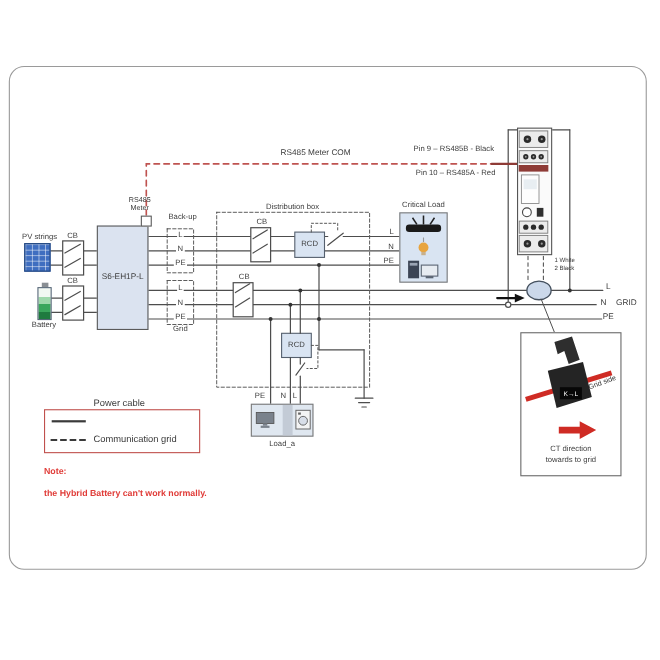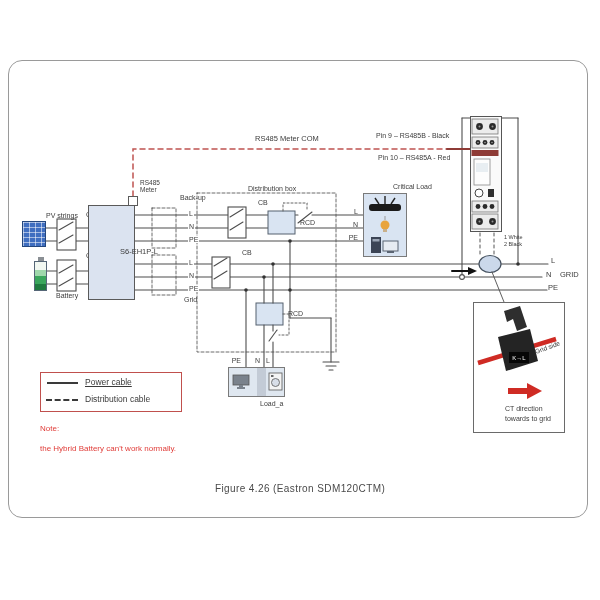--- a/index.html
+++ b/index.html
@@ -1,35 +1,35 @@
 <!DOCTYPE html>
 <html><head>
 <meta charset="utf-8">
 <style>
   html,body{margin:0;padding:0;}
   body{background:#fff;font-family:"Liberation Sans","DejaVu Sans",sans-serif;color:#3d3d3d;}
   #canvas{position:relative;width:600px;height:600px;background:#fff;overflow:hidden;}
   .abs{position:absolute;}
   .lbl{position:absolute;font-size:7px;line-height:8px;color:#3c3c3c;white-space:nowrap;}
-  .lbl.c{padding-left:32px;}
+  .lbl.c{text-align:center;}
   .lbl.r{text-align:right;}
   .tag{background:#fff;padding:0 1px;}
   .box{position:absolute;box-sizing:border-box;}
   #page-border{left:8px;top:60px;width:580px;height:458px;border:1.5px solid #9a9a9a;border-radius:14px;}
   #inverter{left:88px;top:205px;width:47px;height:95px;background:#dbe3f0;border:1px solid #5a5a5a;}
   #rs485-port{left:128px;top:196px;width:10px;height:10px;background:#fff;border:1px solid #5a5a5a;}
   #critical-load-box{left:363px;top:193px;width:44px;height:64px;background:#d9e4f2;border:1px solid #7a7a7a;}
   #load-a-box{left:228px;top:367px;width:57px;height:30px;background:#dfe7f0;border:1px solid #7a7a7a;}
   #meter{left:470px;top:116px;width:32px;height:116px;background:#fafafa;border:1px solid #555;}
   #ct-inset{left:473px;top:302px;width:92px;height:131px;background:#fff;border:1px solid #6a6a6a;}
   #legend-box{left:40px;top:372px;width:142px;height:40px;border:1px solid #c0504d;}
   .legend-solid{left:47px;top:382px;width:31px;height:0;border-top:2px solid #3a3a3a;}
   .legend-dash{left:46px;top:399px;width:32px;height:0;border-top:2px dashed #3a3a3a;}
   .legend-text{position:absolute;left:85px;font-size:8.5px;color:#3a3a3a;white-space:nowrap;}
-  .note-line{position:absolute;left:40px;font-size:8px;font-weight:normal;color:#e03c38;white-space:nowrap;}
+  .note-line{position:absolute;left:40px;font-size:8px;font-weight:bold;color:#e03c38;white-space:nowrap;}
   #figure-caption{left:150px;top:483px;width:300px;text-align:center;font-size:10px;letter-spacing:.4px;color:#4a4a4a;}
   #pv-panel{left:22px;top:221px;width:24px;height:26px;background:#3f6ec0;border:1px solid #24477e;
     background-image:linear-gradient(#ffffff88 1px,transparent 1px),linear-gradient(90deg,#ffffff88 1px,transparent 1px);
     background-size:6px 5px;}
   #battery-body{left:34px;top:261px;width:13px;height:30px;border:1px solid #567;box-sizing:border-box;
     background:linear-gradient(180deg,#f2f8f2 0 28%,#9fd8ab 28% 50%,#3aa65c 50% 78%,#1f7a3f 78% 100%);}
   #battery-cap{left:38px;top:257px;width:6px;height:4px;background:#8a8f94;}
   .mini{font-size:5.5px;line-height:6px;}
 </style>
 </head>
@@ -283,22 +283,21 @@
       <text x="45" y="57" text-anchor="middle" font-size="6" fill="#fff">K→L</text>
       <text x="62" y="51" transform="rotate(-20 62 51)" font-size="6.5" fill="#333">Grid side</text>
       <polygon points="34,85 53,85 53,80 68,88 53,96 53,91 34,91" fill="#cf2b24"></polygon>
     </svg>
   </div>
   <div class="lbl c" style="left:473px;top:405px;width:92px;">CT direction</div>
   <div class="lbl c" style="left:473px;top:415px;width:92px;">towards to grid</div>
 
   <div class="box" id="legend-box"></div>
   <div class="abs legend-solid"></div>
-  <div class="legend-text" style="top:377px;text-decoration:underline;">Power cable</div>
+  <div class="legend-text" style="top:361px;">Power cable</div>
   <div class="abs legend-dash"></div>
-  <div class="legend-text" style="top:394px;">Distribution cable</div>
+  <div class="legend-text" style="top:394px;">Communication grid</div>
 
   <div class="note-line" style="top:424px;">Note:</div>
   <div class="note-line" style="top:444px;">the Hybrid Battery can't work normally.</div>
 
-  <div class="abs" id="figure-caption">Figure 4.26 (Eastron SDM120CTM)</div>
 
 </div>
 
 </body></html>

